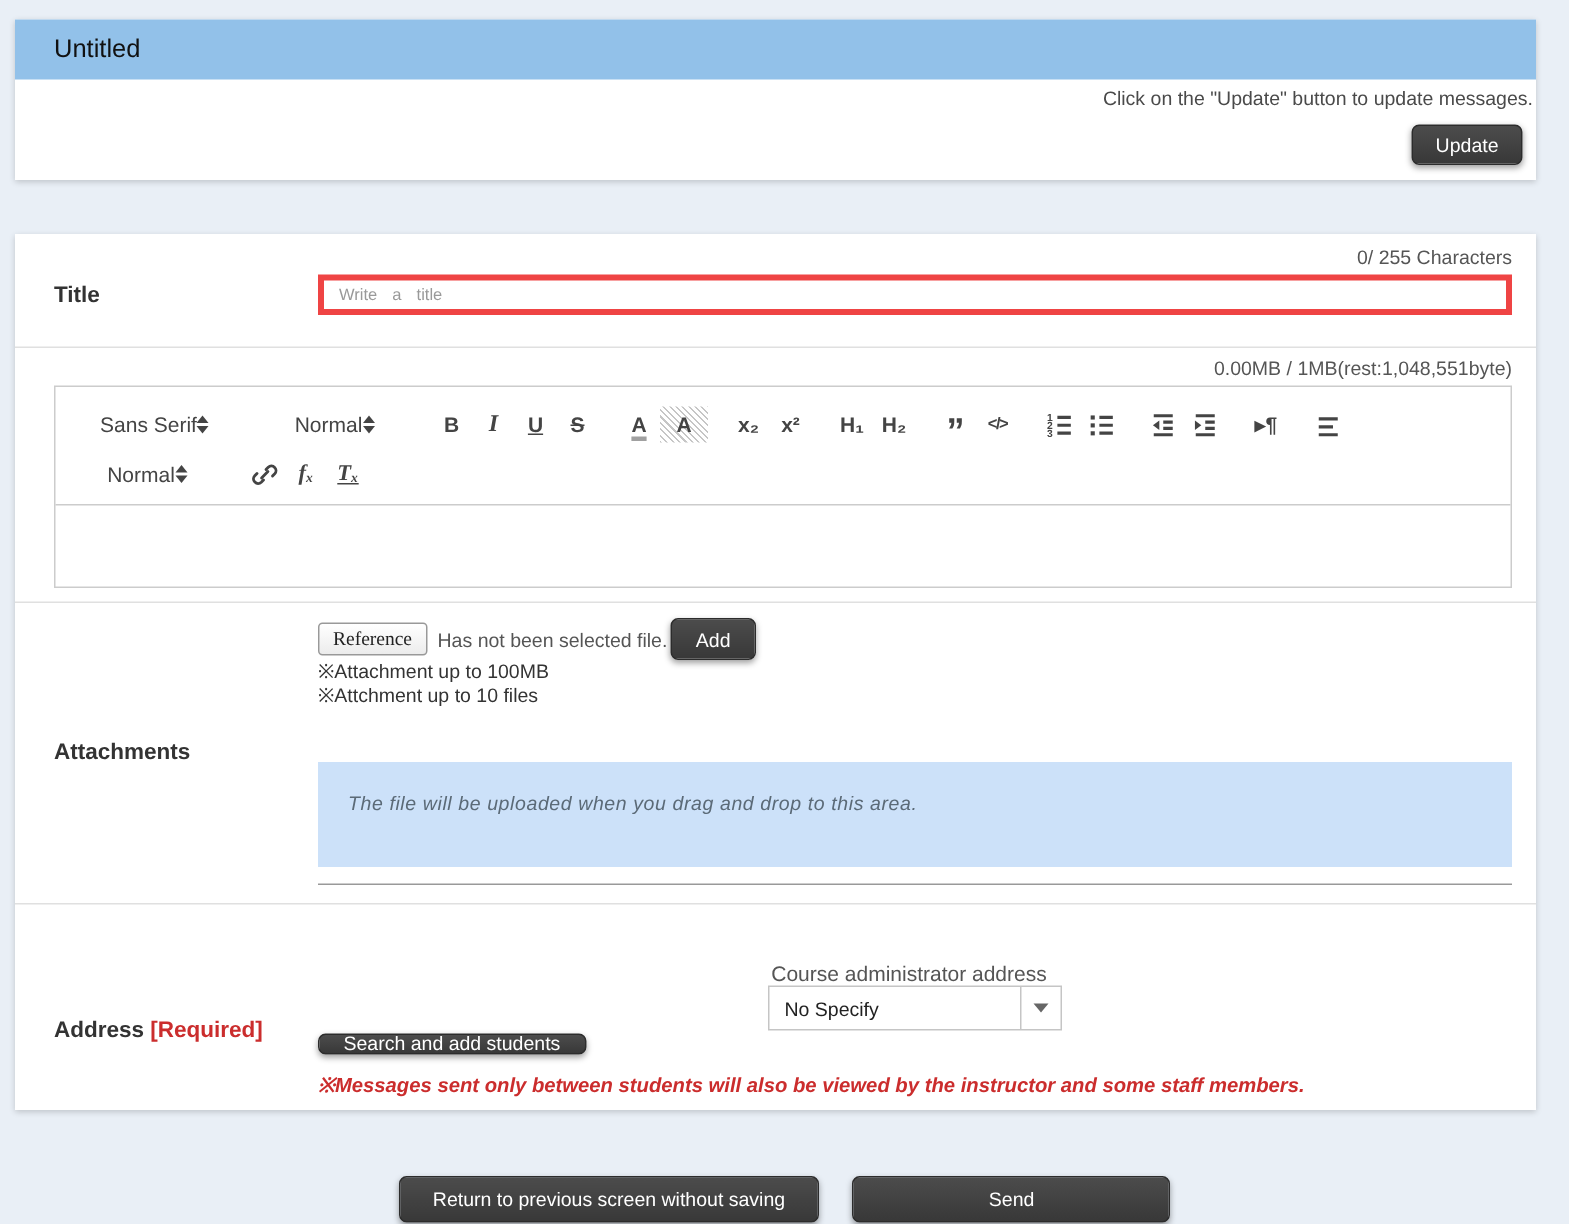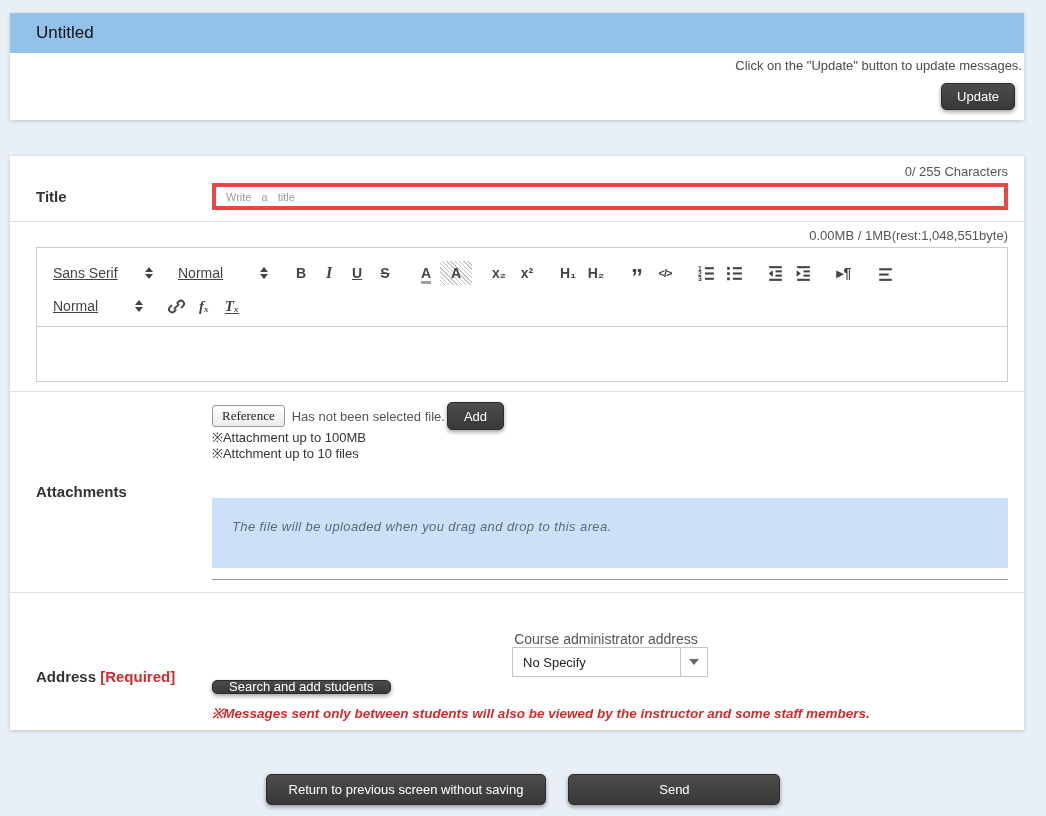--- a/index.html
+++ b/index.html
@@ -17,21 +17,21 @@
     font-family:"Liberation Sans",sans-serif;}
   #update-btn{height:27px;padding:0 15px;}
   
   #form-card{margin-top:36px;}
   .section{border-bottom:1px solid #e0e0e0;}
   .row{display:flex;}
   .label-col{width:202px;padding-left:26px;box-sizing:border-box;font-size:15px;
     font-weight:bold;color:#333;}
   .field-col{flex:1;padding-right:16px;}
   
-  #title-section{padding-top:8px;padding-bottom:11px;}
+  #title-section{padding-top:8px;padding-bottom:21px;}
   .right-note{text-align:right;font-size:13px;color:#555;padding-right:16px;height:16px;line-height:16px;}
   #title-row{margin-top:3px;align-items:center;}
   #title-input{width:100%;box-sizing:border-box;height:27px;border:4px solid #ef4444;border-radius:0;
     font-size:11px;padding:0 10px;color:#333;outline:none;}
   #title-input::placeholder{color:#999;word-spacing:7px;}
   
   #editor-section{padding-top:6px;padding-bottom:9px;}
   .editor-box{margin:3px 16px 0 26px;border:1px solid #ccc;}
   .ql-toolbar{padding:8px 10px;border-bottom:1px solid #ccc;}
   .ql-row{display:flex;align-items:center;flex-wrap:wrap;}
@@ -43,22 +43,22 @@
   .ql-u{text-decoration:underline;}
   .ql-s{text-decoration:line-through;}
   .ql-color{text-decoration:underline;text-decoration-thickness:3px;text-underline-offset:3px;
     text-decoration-color:#a0a0a0;}
   .ql-bg{background:repeating-linear-gradient(45deg,#c6c6c6 0,#c6c6c6 1px,transparent 1px,transparent 3px);
     padding:0 2px;}
   .ql-quote{font-size:24px;padding-top:10px;}
   .ql-code{font-size:11px;letter-spacing:-1px;}
   .ql-formula,.ql-clean{font-family:"Liberation Serif",serif;font-style:italic;font-size:15px;}
   .ql-clean{text-decoration:underline;text-underline-offset:2px;}
-  .ql-select{display:inline-flex;align-items:center;justify-content:space-between;height:24px;
-    color:#444;font-size:14px;cursor:pointer;padding:0 6px;text-decoration:underline;}
+  .ql-select{display:inline-flex;align-items:center;justify-content:center;height:24px;
+    color:#444;font-size:14px;cursor:pointer;padding:0 6px;}
   [data-name="font-select"]{width:100px;}
   [data-name="style-select"]{width:90px;}
   [data-name="size-select"]{width:90px;}
   .updown{display:flex;flex-direction:column;align-items:center;}
   .tri-up{width:0;height:0;border-left:4px solid transparent;border-right:4px solid transparent;
     border-bottom:5px solid #444;margin-bottom:2px;}
   .tri-down{width:0;height:0;border-left:4px solid transparent;border-right:4px solid transparent;
     border-top:5px solid #444;}
   .editor-content{height:54px;cursor:text;}
   

